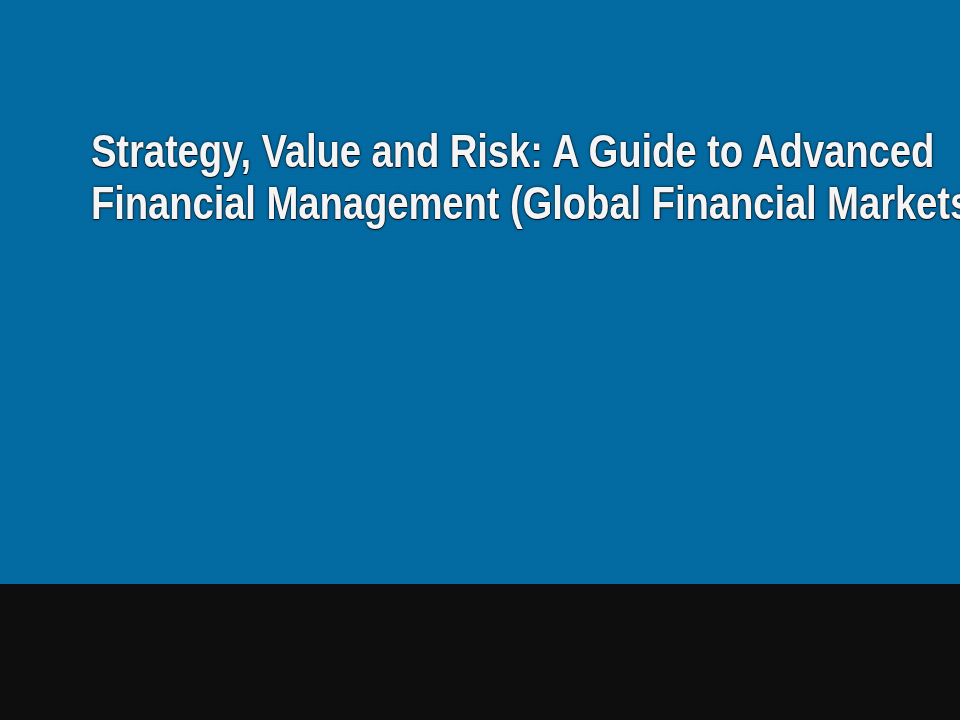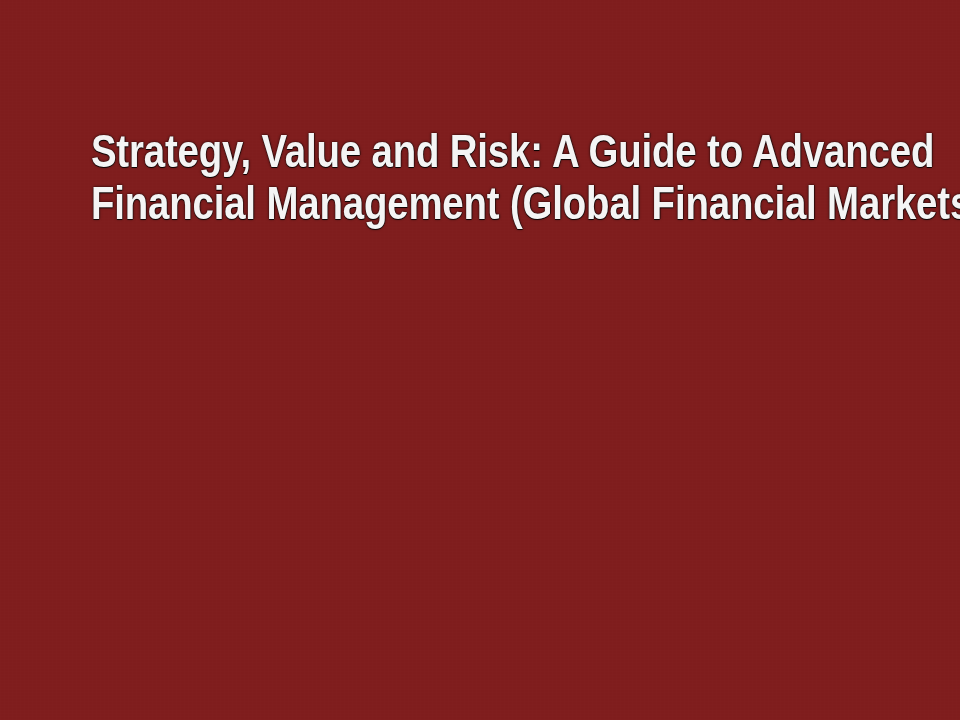--- a/index.html
+++ b/index.html
@@ -11,22 +11,22 @@
     width: 960px;
     height: 720px;
     overflow: hidden;
     background: #0e0e0e;
     font-family: "Liberation Sans", sans-serif;
   }
 
   .cover-root {
     position: relative;
     width: 960px;
-    height: 720px;
-    background-color: #7f1d1d;
+    height: 584px;
+    background-color: #0369a1;
     box-sizing: border-box;
   }
 
   
   .cover-noise {
     position: absolute;
     inset: 0;
     pointer-events: none;
     background-image:
       repeating-linear-gradient(0deg, rgba(255,255,255,0.012) 0px, rgba(255,255,255,0.012) 1px, rgba(0,0,0,0) 1px, rgba(0,0,0,0) 3px),

